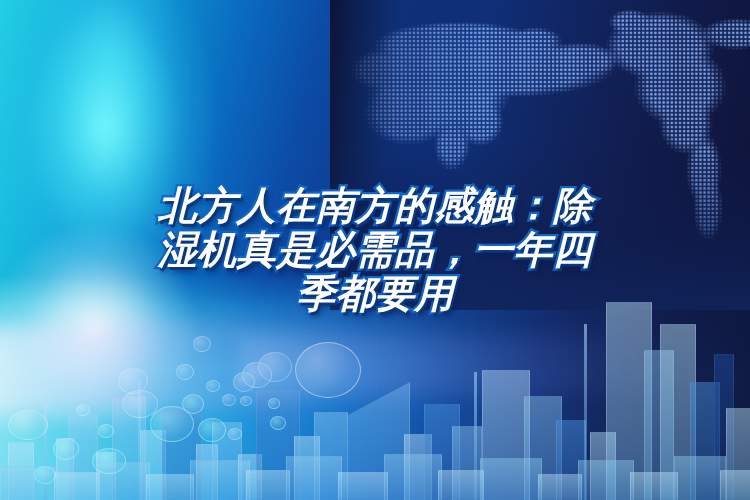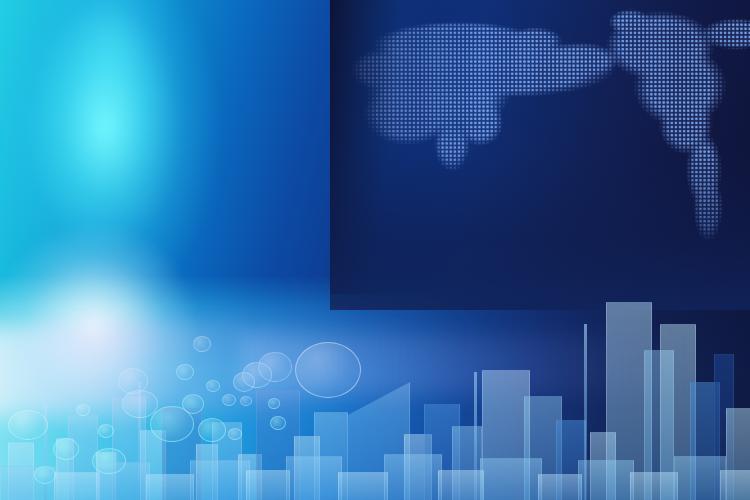--- a/index.html
+++ b/index.html
@@ -303,14 +303,19 @@
     <div class="bubble soft" style="left:222px; top:394px; width:14px; height:12px;"></div>
     <div class="bubble tint" style="left:268px; top:398px; width:12px; height:11px;"></div>
     <div class="bubble soft" style="left:193px; top:336px; width:18px; height:16px;"></div>
     <div class="bubble soft" style="left:240px; top:396px; width:12px; height:10px;"></div>
     <div class="bubble tint" style="left:206px; top:380px; width:14px; height:12px;"></div>
   </div>
 
   <div class="haze"></div>
   <div class="haze2"></div>
 
+  <div class="title-wrap">
+    <div class="title-line">北方人在南方的感触：除</div>
+    <div class="title-line">湿机真是必需品，一年四</div>
+    <div class="title-line">季都要用</div>
+  </div>
 
 </div>
 
 </body></html>

